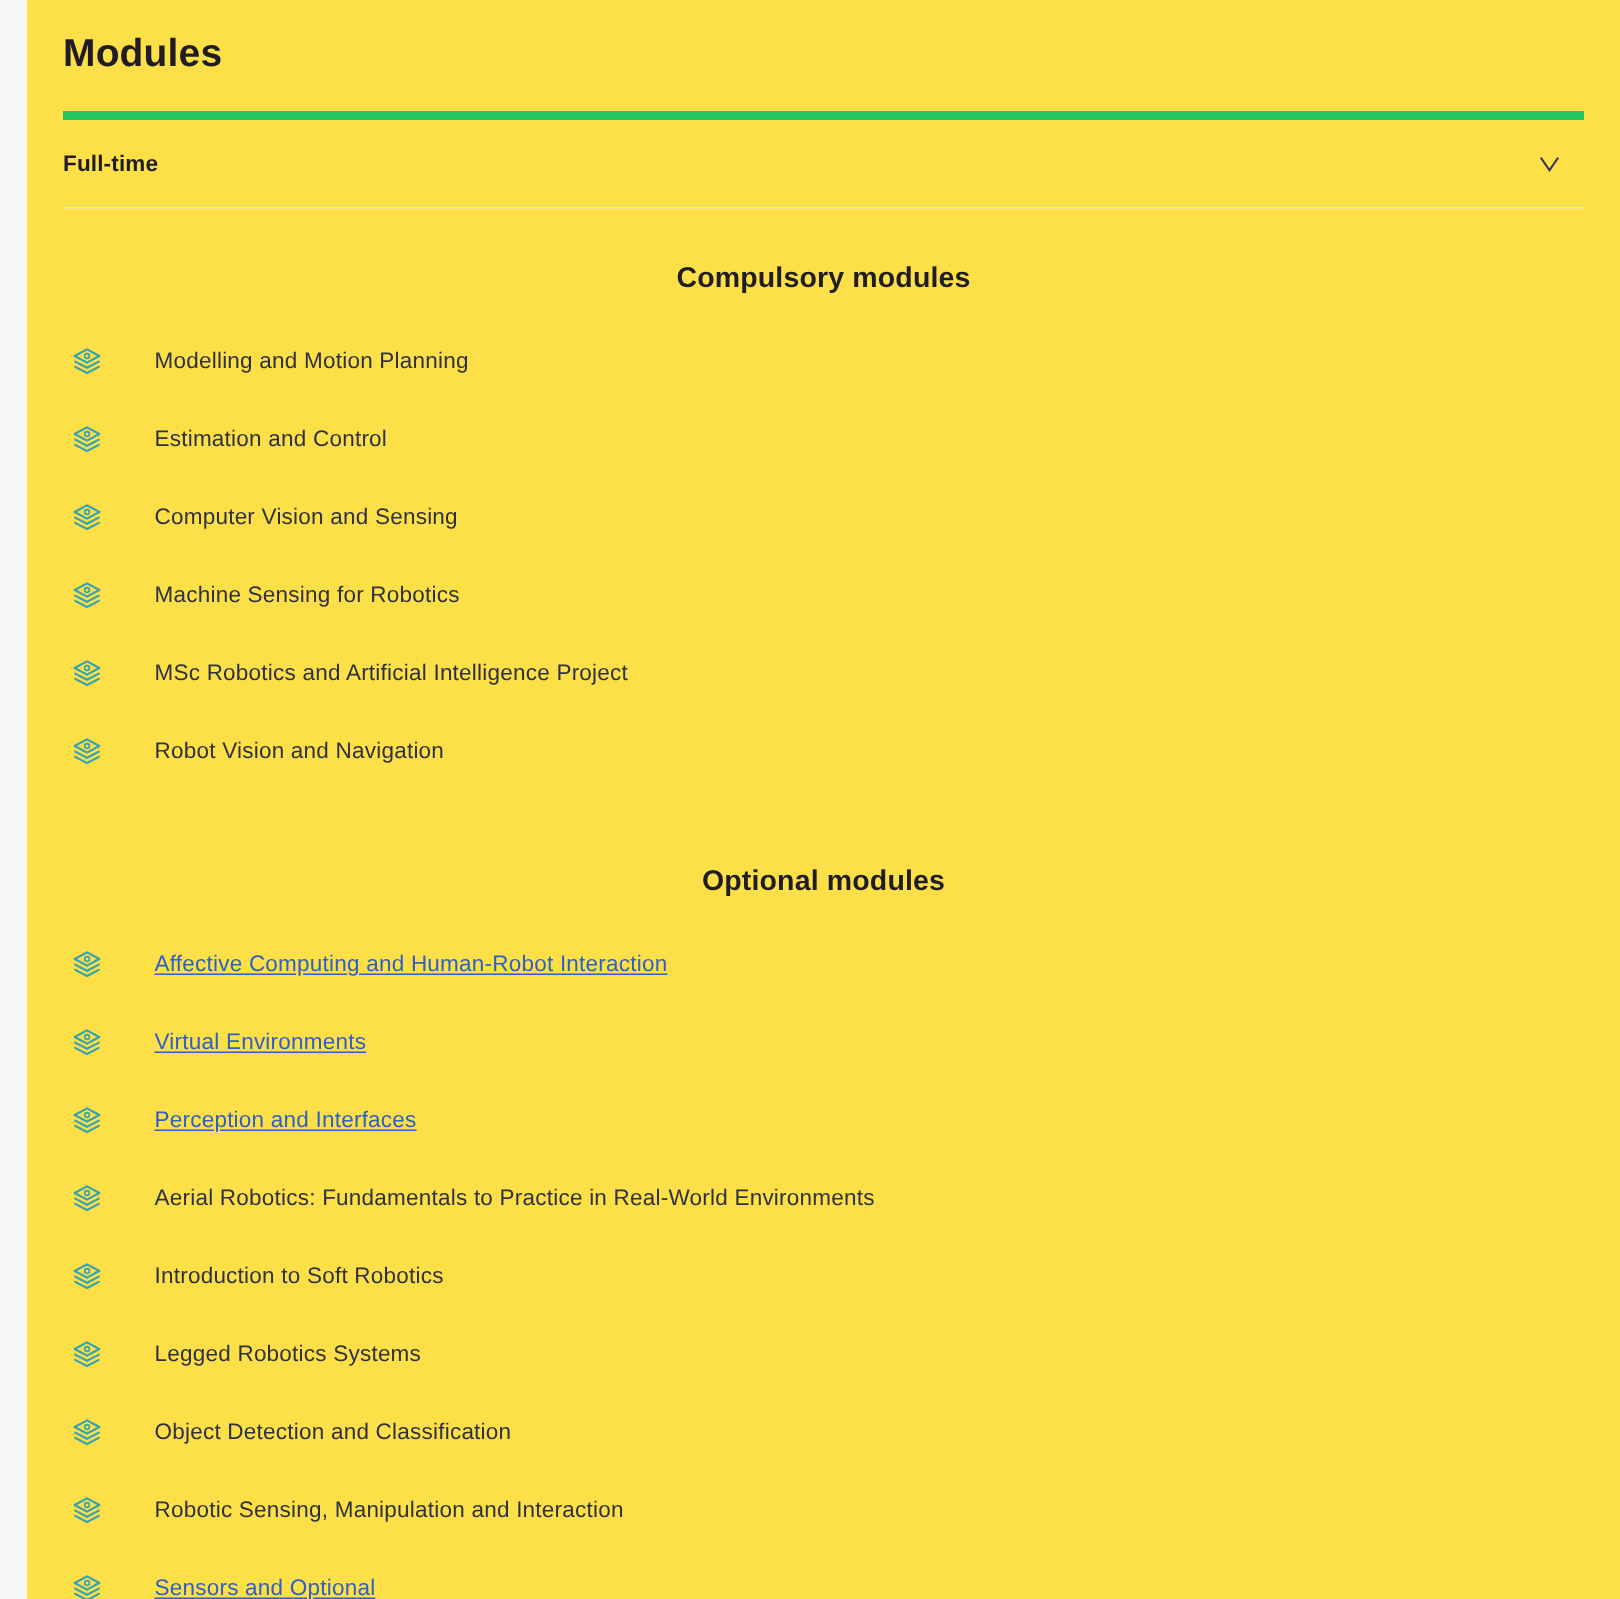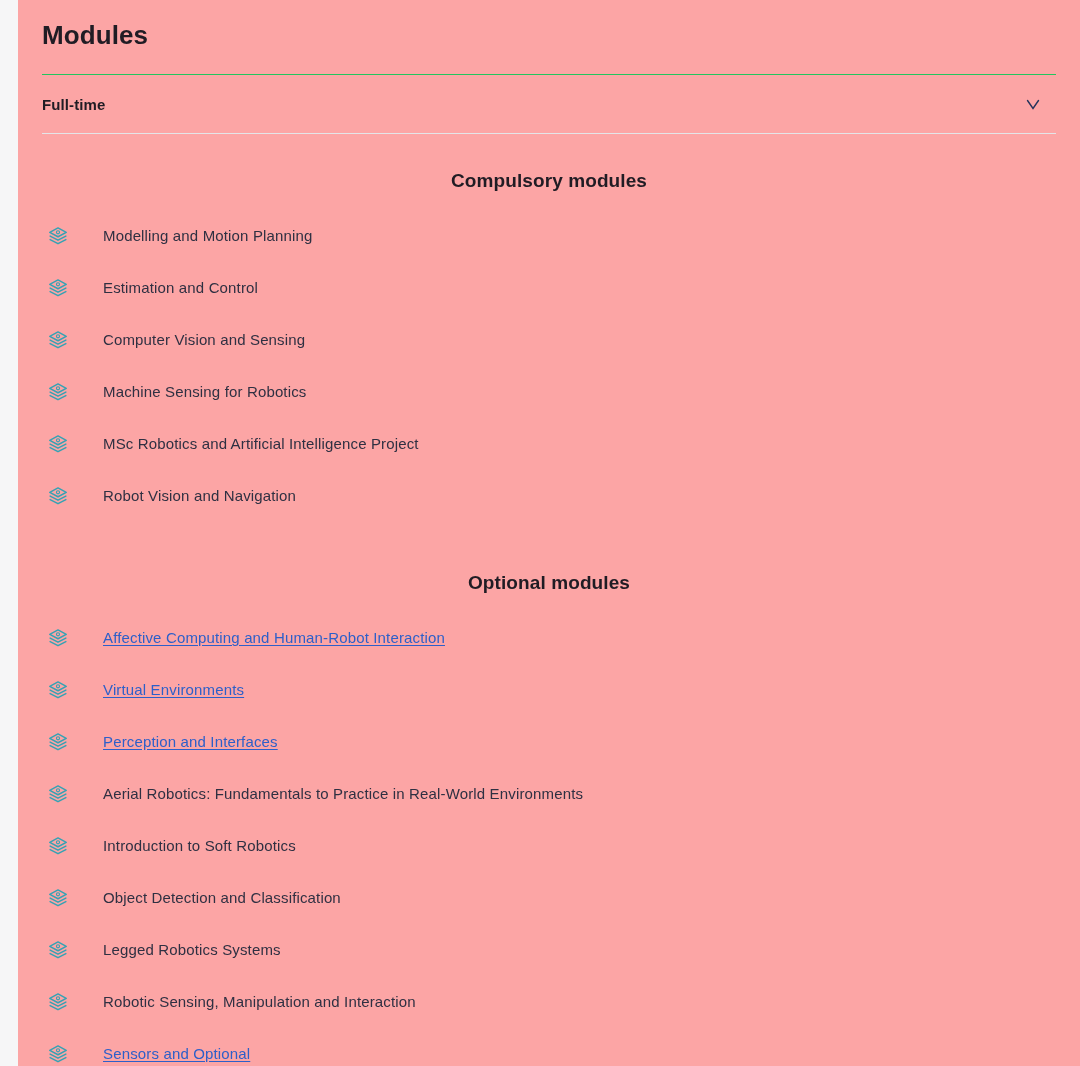--- a/index.html
+++ b/index.html
@@ -16,39 +16,39 @@
     overflow: hidden;
   }
 
   
   .page {
     position: absolute;
     left: 18px;
     top: 0;
     width: 1062px;
     height: 1066px;
-    background: #fca5a5;
+    background: #fde047;
     box-sizing: border-box;
     overflow: hidden;
   }
 
   .page-title {
     margin: 0;
     padding: 18px 0 0 24px;
     font-size: 26px;
     line-height: 34px;
     font-weight: bold;
     letter-spacing: 0.1px;
     color: #201c24;
   }
 
   
   .accordion {
     margin: 22px 24px 0 24px;
-    border-top: 1px solid #22c55e;
+    border-top: 6px solid #22c55e;
     border-bottom: 1px solid #e4e5e8;
   }
   .accordion-header {
     display: flex;
     align-items: center;
     justify-content: space-between;
     height: 58px;
     cursor: pointer;
     background: transparent;
   }
@@ -264,32 +264,32 @@
         </li>
         <li class="module-item">
           <span class="module-icon">
             <svg width="22" height="22" viewBox="0 0 24 24" aria-hidden="true">
               <path d="M12 3.2 L21 8 L12 12.8 L3 8 Z" fill="none" stroke="currentColor" stroke-width="1.6" stroke-linejoin="round"></path>
               <circle cx="12" cy="8" r="1.7" fill="none" stroke="currentColor" stroke-width="1.2"></circle>
               <path d="M3.4 12.1 L12 16.6 L20.6 12.1" fill="none" stroke="currentColor" stroke-width="1.6" stroke-linecap="round" stroke-linejoin="round"></path>
               <path d="M3.4 15.9 L12 20.4 L20.6 15.9" fill="none" stroke="currentColor" stroke-width="1.6" stroke-linecap="round" stroke-linejoin="round"></path>
             </svg>
           </span>
+          <span class="module-name">Legged Robotics Systems</span>
+        </li>
+        <li class="module-item">
+          <span class="module-icon">
+            <svg width="22" height="22" viewBox="0 0 24 24" aria-hidden="true">
+              <path d="M12 3.2 L21 8 L12 12.8 L3 8 Z" fill="none" stroke="currentColor" stroke-width="1.6" stroke-linejoin="round"></path>
+              <circle cx="12" cy="8" r="1.7" fill="none" stroke="currentColor" stroke-width="1.2"></circle>
+              <path d="M3.4 12.1 L12 16.6 L20.6 12.1" fill="none" stroke="currentColor" stroke-width="1.6" stroke-linecap="round" stroke-linejoin="round"></path>
+              <path d="M3.4 15.9 L12 20.4 L20.6 15.9" fill="none" stroke="currentColor" stroke-width="1.6" stroke-linecap="round" stroke-linejoin="round"></path>
+            </svg>
+          </span>
           <span class="module-name">Object Detection and Classification</span>
-        </li>
-        <li class="module-item">
-          <span class="module-icon">
-            <svg width="22" height="22" viewBox="0 0 24 24" aria-hidden="true">
-              <path d="M12 3.2 L21 8 L12 12.8 L3 8 Z" fill="none" stroke="currentColor" stroke-width="1.6" stroke-linejoin="round"></path>
-              <circle cx="12" cy="8" r="1.7" fill="none" stroke="currentColor" stroke-width="1.2"></circle>
-              <path d="M3.4 12.1 L12 16.6 L20.6 12.1" fill="none" stroke="currentColor" stroke-width="1.6" stroke-linecap="round" stroke-linejoin="round"></path>
-              <path d="M3.4 15.9 L12 20.4 L20.6 15.9" fill="none" stroke="currentColor" stroke-width="1.6" stroke-linecap="round" stroke-linejoin="round"></path>
-            </svg>
-          </span>
-          <span class="module-name">Legged Robotics Systems</span>
         </li>
         <li class="module-item">
           <span class="module-icon">
             <svg width="22" height="22" viewBox="0 0 24 24" aria-hidden="true">
               <path d="M12 3.2 L21 8 L12 12.8 L3 8 Z" fill="none" stroke="currentColor" stroke-width="1.6" stroke-linejoin="round"></path>
               <circle cx="12" cy="8" r="1.7" fill="none" stroke="currentColor" stroke-width="1.2"></circle>
               <path d="M3.4 12.1 L12 16.6 L20.6 12.1" fill="none" stroke="currentColor" stroke-width="1.6" stroke-linecap="round" stroke-linejoin="round"></path>
               <path d="M3.4 15.9 L12 20.4 L20.6 15.9" fill="none" stroke="currentColor" stroke-width="1.6" stroke-linecap="round" stroke-linejoin="round"></path>
             </svg>
           </span>

